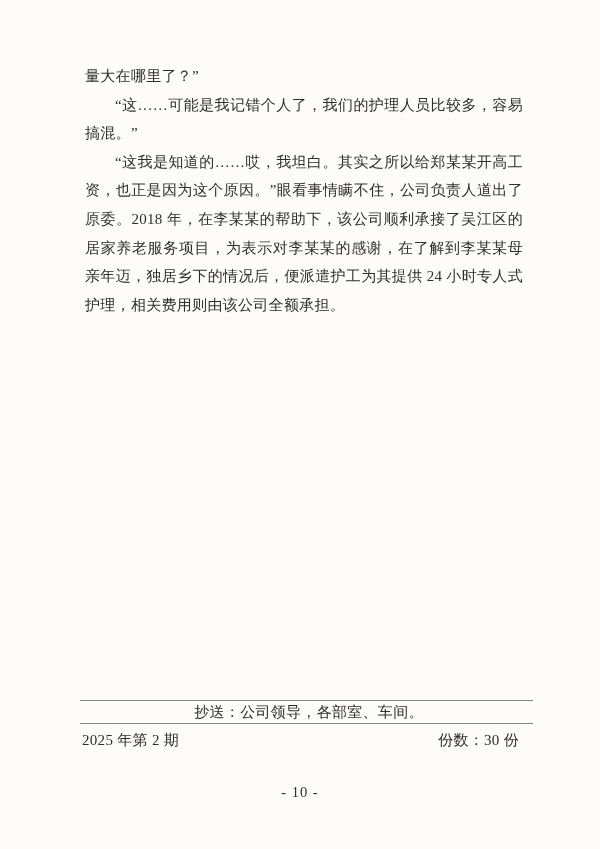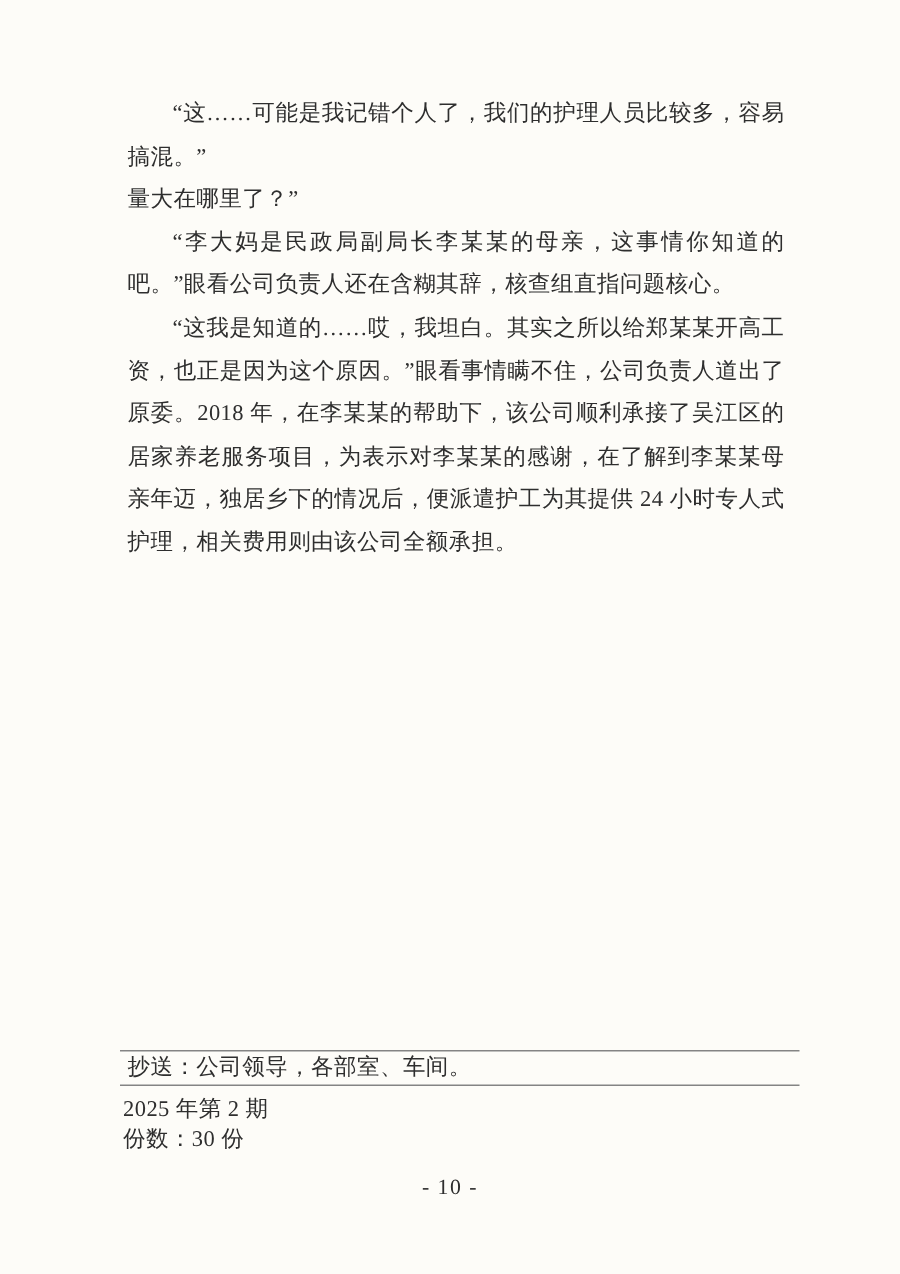--- a/index.html
+++ b/index.html
@@ -42,52 +42,51 @@
   .rule-top { top: 700px; }
   .rule-mid { top: 723px; }
   .cc-line {
     position: absolute;
     left: 85px;
     top: 703px;
     width: 448px;
     font-size: 15px;
     line-height: 19px;
     letter-spacing: 0.3px;
+    text-align: center;
   }
   .meta-row {
     position: absolute;
     left: 82px;
     top: 730px;
     width: 437px;
     display: flex;
     justify-content: space-between;
     font-size: 15px;
     line-height: 20px;
     letter-spacing: 0.3px;
-    flex-direction: column;
   }
   .page-number {
     position: absolute;
     left: 0;
     top: 784px;
     width: 600px;
     text-align: center;
     font-size: 14.5px;
     letter-spacing: 1px;
   }
 </style>
 </head>
 <body>
 
 <div class="page">
 
   <div class="body-text">
+    <p class="para">量大在哪里了？”</p>
     <p class="para indent">“这……可能是我记错个人了，我们的护理人员比较多，容易搞混。”</p>
-    <p class="para">量大在哪里了？”</p>
-    <p class="para indent">“李大妈是民政局副局长李某某的母亲，这事情你知道的吧。”眼看公司负责人还在含糊其辞，核查组直指问题核心。</p>
     <p class="para indent">“这我是知道的……哎，我坦白。其实之所以给郑某某开高工资，也正是因为这个原因。”眼看事情瞒不住，公司负责人道出了原委。2018 年，在李某某的帮助下，该公司顺利承接了吴江区的居家养老服务项目，为表示对李某某的感谢，在了解到李某某母亲年迈，独居乡下的情况后，便派遣护工为其提供 24 小时专人式护理，相关费用则由该公司全额承担。</p>
   </div>
 
   <div class="footer-rule rule-top"></div>
 
   <div class="cc-line">抄送：公司领导，各部室、车间。</div>
 
   <div class="footer-rule rule-mid"></div>
 
   <div class="meta-row">

